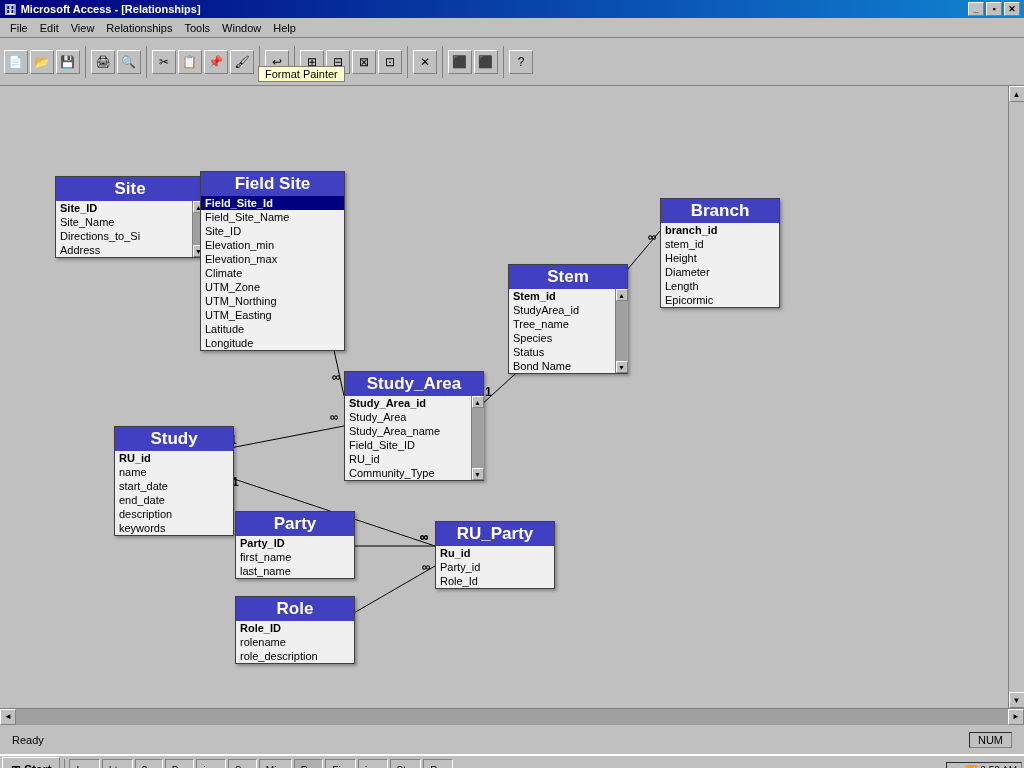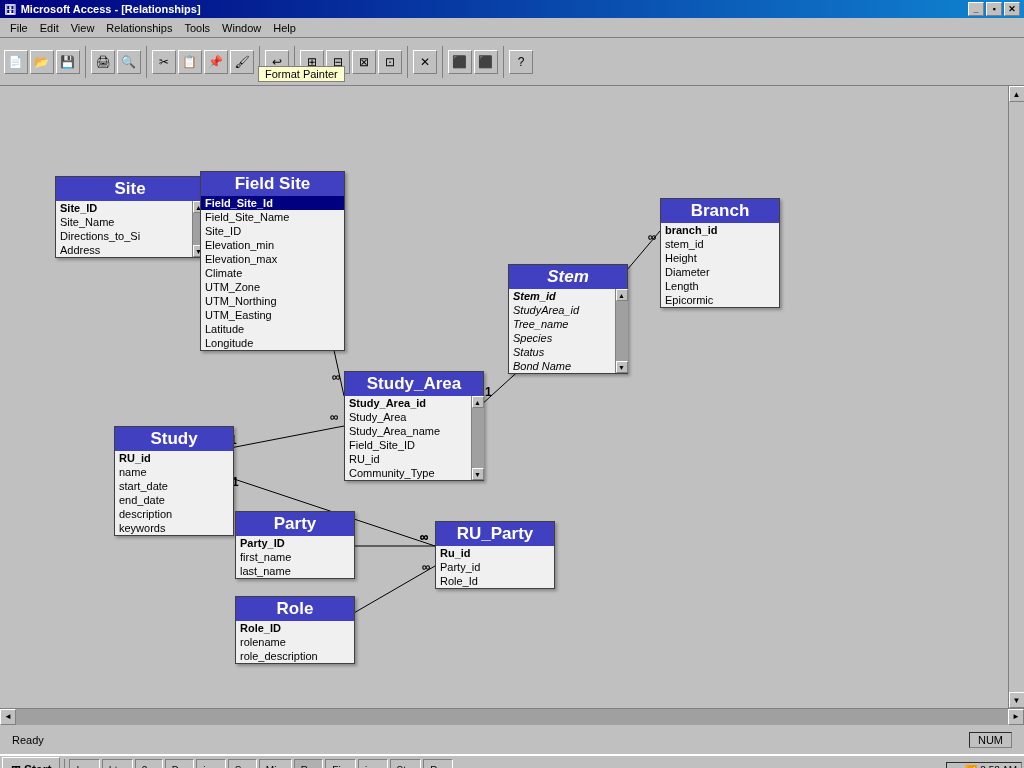--- a/index.html
+++ b/index.html
@@ -356,21 +356,21 @@
       <div class="db-table-fields">
         <div class="db-field key">branch_id</div>
         <div class="db-field">stem_id</div>
         <div class="db-field">Height</div>
         <div class="db-field">Diameter</div>
         <div class="db-field">Length</div>
         <div class="db-field">Epicormic</div>
       </div>
     </div>
 
-    <div class="db-table" style="left:508px; top:178px; width:115px;font-style:italic;">
+    <div class="db-table" style="left:508px; top:178px; width:115px;">
       <div class="db-table-header">Stem</div>
       <div class="db-table-scroll">
         <div class="db-table-fields">
           <div class="db-field key">Stem_id</div>
           <div class="db-field">StudyArea_id</div>
           <div class="db-field">Tree_name</div>
           <div class="db-field">Species</div>
           <div class="db-field">Status</div>
           <div class="db-field">Bond Name</div>
         </div>

